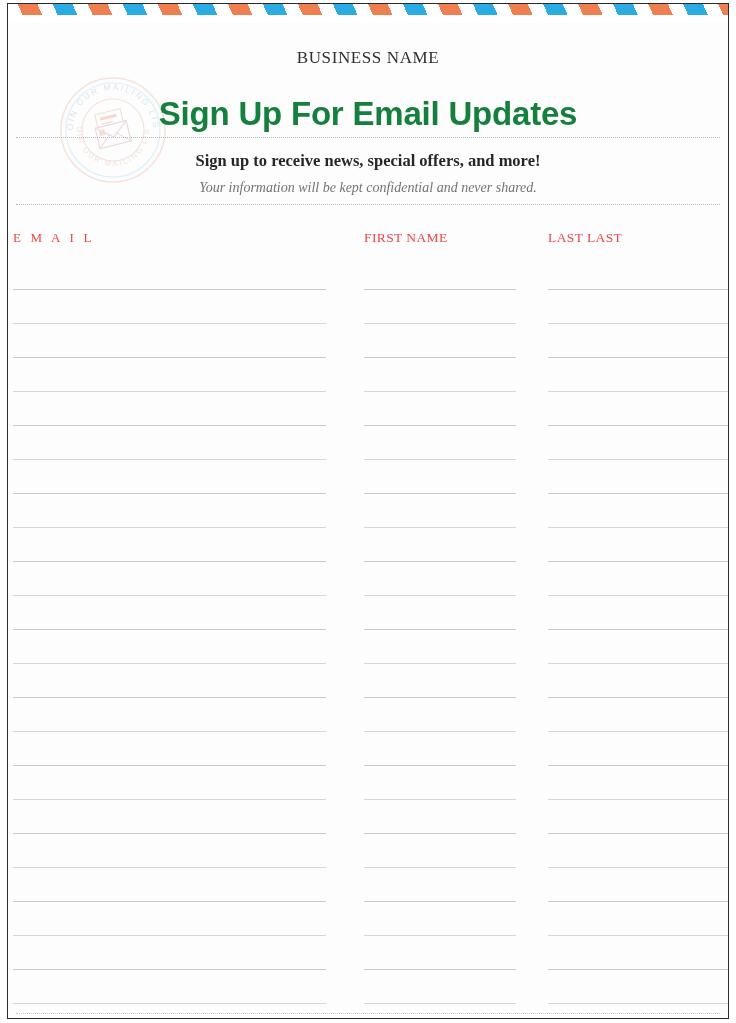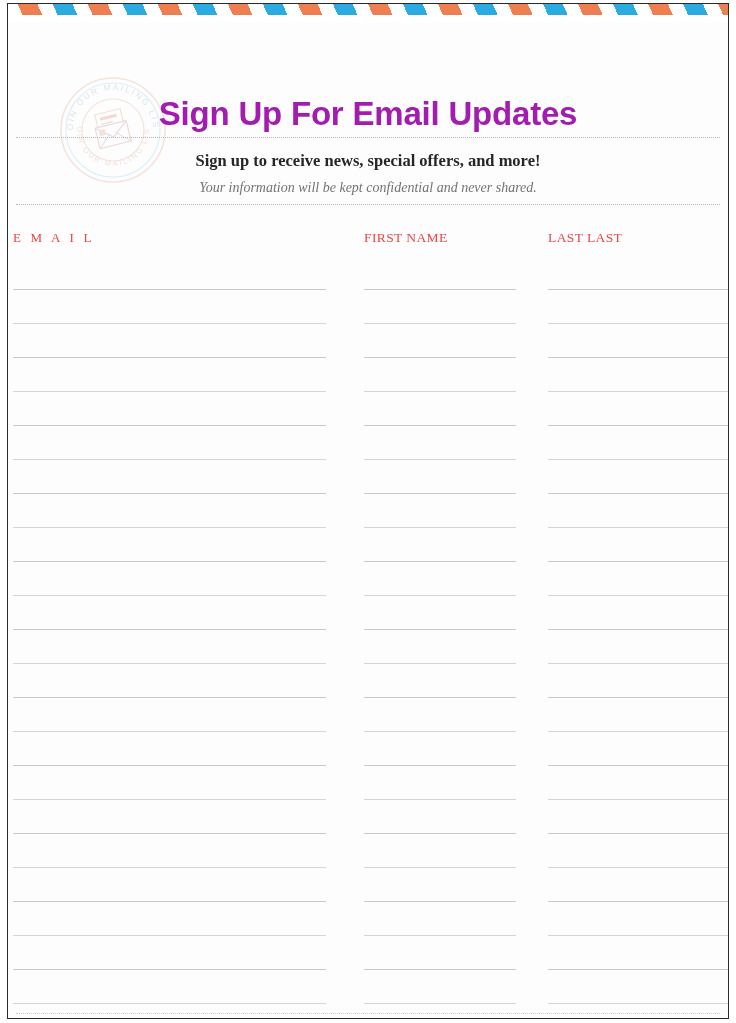--- a/index.html
+++ b/index.html
@@ -93,21 +93,21 @@
   .main-title {
     position: absolute;
     left: 0;
     top: 50px;
     width: 100%;
     text-align: center;
     font-family: "Liberation Sans", sans-serif;
     font-weight: bold;
     font-size: 33px;
     letter-spacing: -0.2px;
-    color: #a21caf;
+    color: #15803d;
     line-height: 40px;
   }
 
   .dotted-rule {
     position: absolute;
     left: 8px;
     width: 704px;
     height: 1px;
     border-top: 1px dotted #b9b9b9;
   }
@@ -242,20 +242,21 @@
             <rect x="-10" y="-9" width="12" height="1.4" fill="#cfa091"></rect>
             <rect x="-10" y="-6" width="14" height="1.4" fill="#cfa091"></rect>
             <rect x="-17" y="-6" width="32" height="21" fill="#ffffff" stroke="#c48b93" stroke-width="1.2"></rect>
             <path d="M -17,-6 L -1,7 L 15,-6" fill="none" stroke="#c48b93" stroke-width="1.2"></path>
             <path d="M -17,15 L -4,3 M 15,15 L 2,3" fill="none" stroke="#c48b93" stroke-width="1"></path>
             <rect x="-14" y="-3" width="6" height="6" fill="#e8a07f"></rect>
           </g>
         </svg>
       </div>
 
+      <div class="business-name">BUSINESS NAME</div>
 
       <h1 class="main-title">Sign Up For Email Updates</h1>
 
       <div class="dotted-rule top"></div>
 
       <div class="subtitle">Sign up to receive news, special offers, and more!</div>
 
       <div class="disclaimer">Your information will be kept confidential and never shared.</div>
 
       <div class="dotted-rule bottom"></div>

